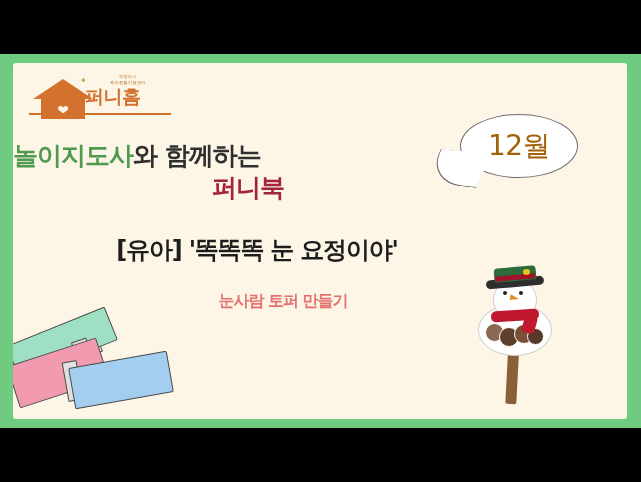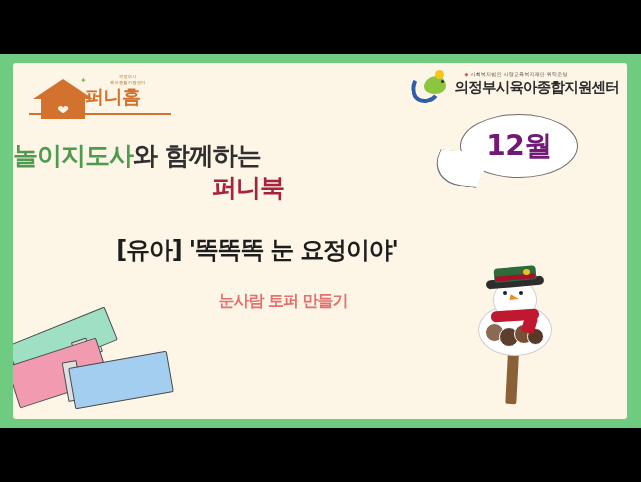--- a/index.html
+++ b/index.html
@@ -229,22 +229,22 @@
   #bubble .bubble-label {
     position: absolute;
     left: 0;
     top: 0;
     width: 116px;
     height: 62px;
     display: flex;
     align-items: center;
     justify-content: center;
     font-size: 28px;
-    font-weight: bold;
-    color: #701a75;
+    font-weight: normal;
+    color: #a16207;
     letter-spacing: -0.5px;
   }
   #bubble .tail {
     position: absolute;
     left: -28px;
     top: 36px;
     width: 50px;
     height: 34px;
     background: #ffffff;
     border-left: 1.6px solid #6b6b6b;
@@ -533,35 +533,20 @@
           <div class="bird">✦</div>
         </div>
         <div class="brand-sub">
           <div>의정부시</div>
           <div>육아종합지원센터</div>
         </div>
         <div class="brand-name">퍼니홈</div>
         <div class="brand-rule"></div>
       </div>
 
-      <div id="brand-center">
-        <div class="swoosh">
-          <div class="s-blue"></div>
-          <div class="s-green"></div>
-          <div class="s-yellow"></div>
-          <div class="s-dot"></div>
-        </div>
-        <div class="ctexts">
-          <div class="c-sub">
-            <span class="reddot">◆</span>
-            <span>사회복지법인 사랑교육복지재단 위탁운영</span>
-          </div>
-          <div class="c-name">의정부시육아종합지원센터</div>
-        </div>
-      </div>
 
       <div id="bubble">
         <div class="tail"></div>
         <div class="tail-mask"></div>
         <div class="bubble-label">12월</div>
       </div>
 
       <div id="headline-1">
         <span class="g">놀이지도사</span><span class="d">와 함께하는</span>
       </div>

